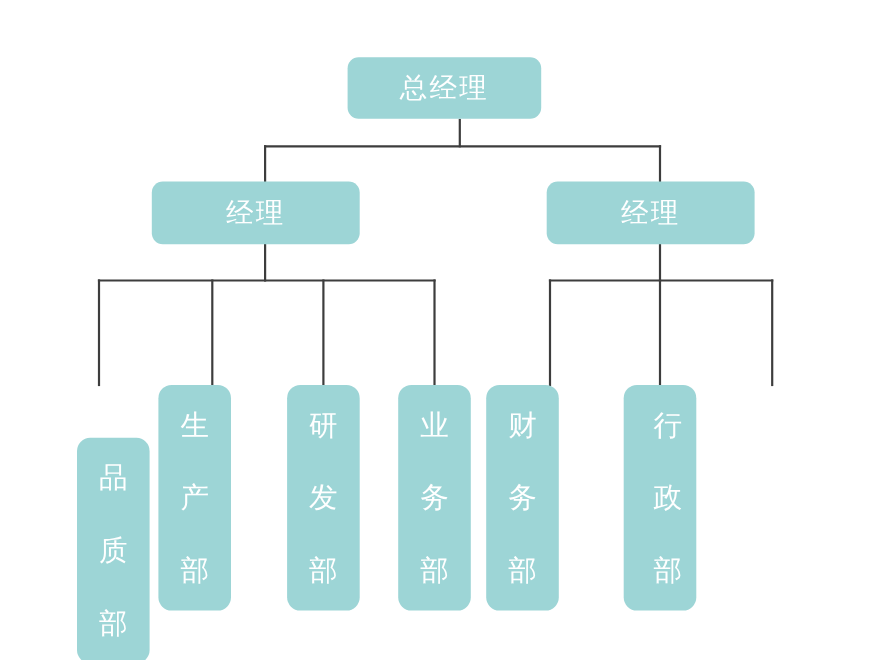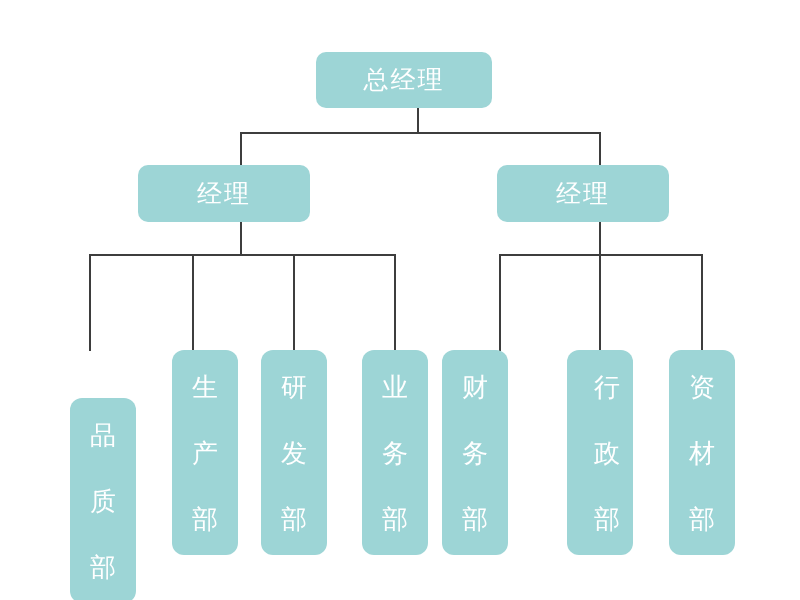--- a/index.html
+++ b/index.html
@@ -40,37 +40,37 @@
     font-size: 25px;
     letter-spacing: 2px;
   }
   .node-root {
     left: 316px; top: 52px;
     width: 176px; height: 56px;
     line-height: 56px;
   }
   .node-mgr {
     top: 165px;
-    width: 172px; height: 57px;
+    width: 189px; height: 57px;
     line-height: 57px;
   }
   .node-mgr-left  { left: 138px; }
   .node-mgr-right { left: 497px; }
   .node-dept {
     top: 350px;
     width: 66px; height: 205px;
     border-radius: 12px;
     font-size: 26px;
     line-height: 66px;
     padding: 4px 19px 0 19px;
     word-break: break-all;
     overflow: hidden;
   }
   .dept-1 { left:  70px; margin-top: 48px; }
-  .dept-2 { left: 172px; }
+  .dept-2 { left: 144px; }
   .dept-3 { left: 261px; }
   .dept-4 { left: 362px; }
   .dept-5 { left: 442px; }
   .dept-6 { left: 567px; padding-left: 27px; }
   .dept-7 { left: 669px; }
 </style>
 </head>
 <body>
 
 <div class="canvas">
@@ -107,15 +107,14 @@
   <div class="node node-dept dept-2">生产部</div>
 
   <div class="node node-dept dept-3">研发部</div>
 
   <div class="node node-dept dept-4">业务部</div>
 
   <div class="node node-dept dept-5">财务部</div>
 
   <div class="node node-dept dept-6">行政部</div>
 
-  <div class="node node-dept dept-7">资材部</div>
 
 </div>
 
 </body></html>

